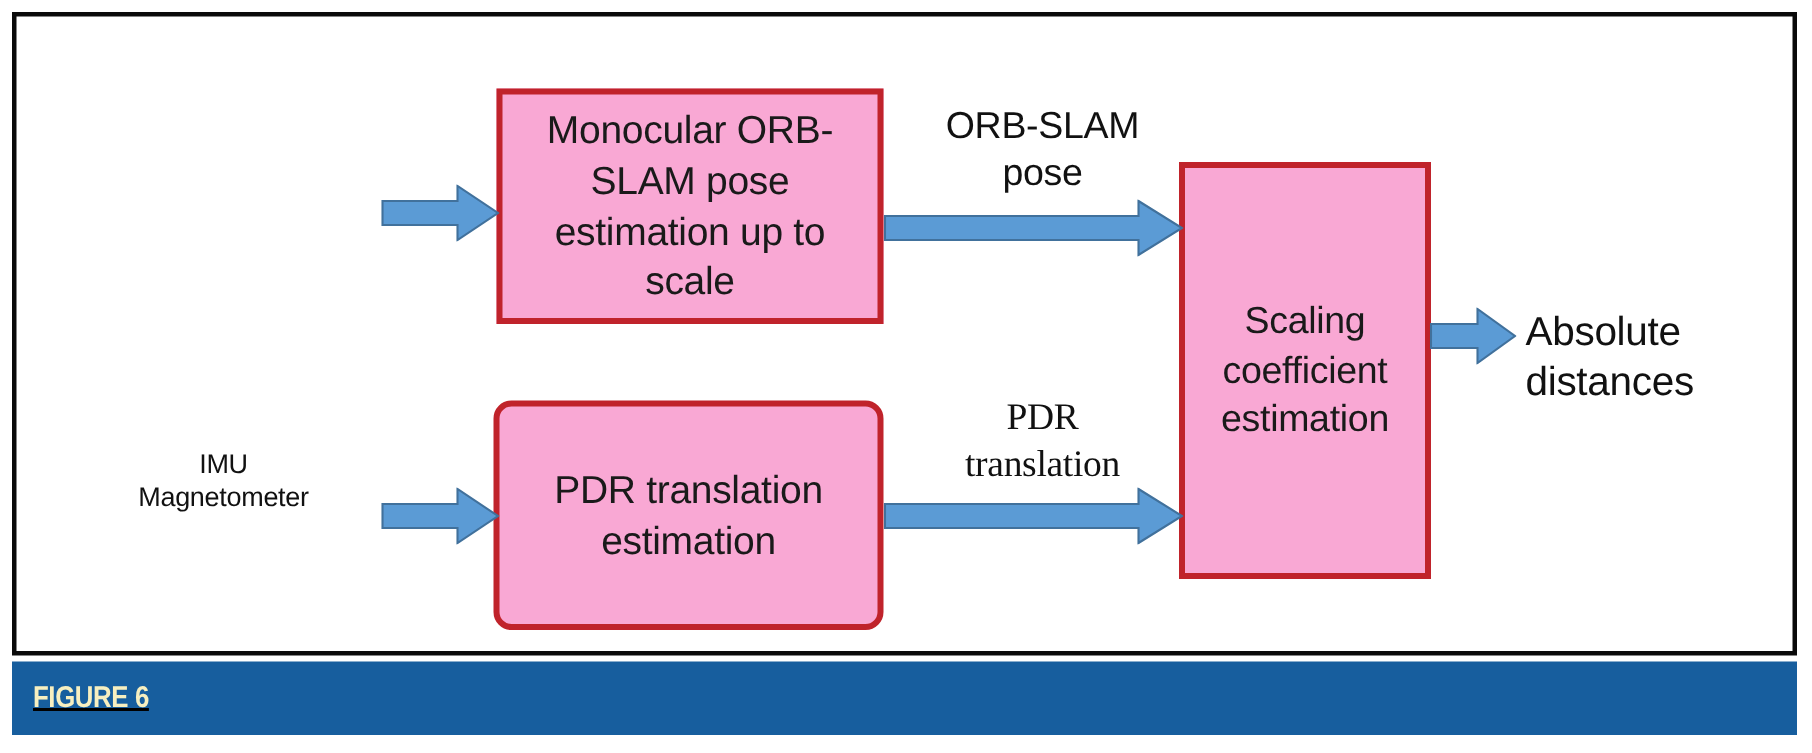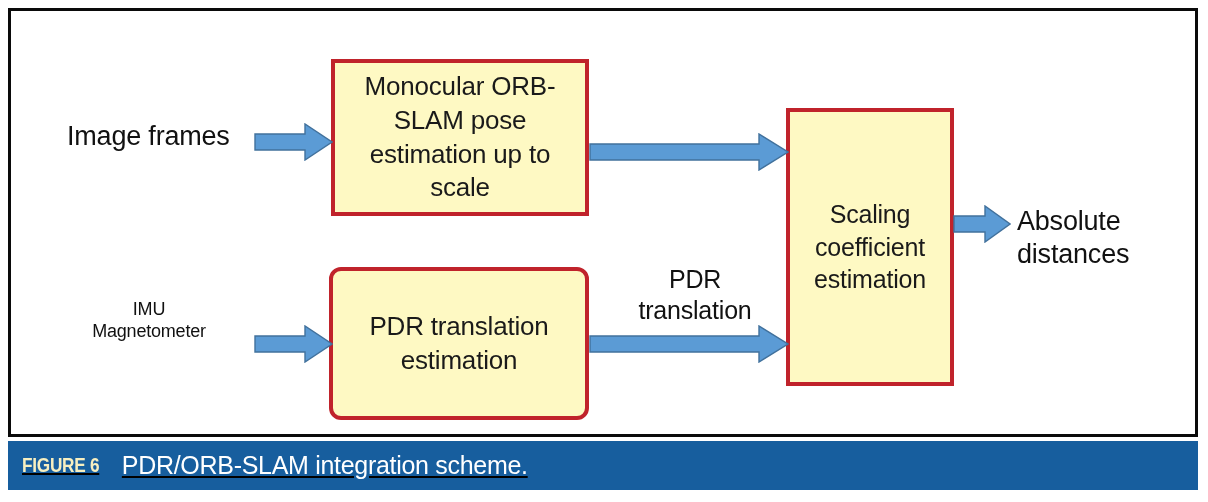--- a/index.html
+++ b/index.html
@@ -26,21 +26,21 @@
     height: 429px;
     box-sizing: border-box;
     border: 3px solid #0a0a0a;
     background: #ffffff;
   }
   
   .proc-box {
     position: absolute;
     box-sizing: border-box;
     border: 4px solid #c0232b;
-    background: #fef9c3;
+    background: #f9a8d4;
     display: flex;
     align-items: center;
     justify-content: center;
     text-align: center;
     color: #1a1a1a;
   }
   .proc-box .box-label {
     display: block;
     padding: 0 10px;
     line-height: 1.30;
@@ -96,20 +96,21 @@
     width: 160px;
     font-size: 25px;
     text-align: center;
   }
   #label-pdr-translation {
     left: 601px;
     top: 253px;
     width: 166px;
     font-size: 25px;
     text-align: center;
+    font-family: Liberation Serif, serif;
   }
   #label-absolute-distances {
     left: 1006px;
     top: 194px;
     width: 180px;
     font-size: 27px;
     text-align: left;
   }
   
   .block-arrow {
@@ -152,37 +153,38 @@
     white-space: nowrap;
   }
 </style>
 </head>
 <body>
 
 <div id="figure-root">
 
   <div id="diagram-frame">
 
-    <div class="plain-label" id="label-image-frames">Image frames</div>
 
     <div class="plain-label" id="label-imu">IMU
 Magnetometer</div>
 
     <div class="proc-box" id="box-orbslam">
       <span class="box-label">Monocular ORB-SLAM pose estimation up to scale</span>
     </div>
 
     <div class="proc-box" id="box-pdr">
       <span class="box-label">PDR translation estimation</span>
     </div>
 
     <div class="proc-box" id="box-scaling">
       <span class="box-label">Scaling coefficient estimation</span>
     </div>
 
+    <div class="plain-label" id="label-orbslam-pose">ORB-SLAM
+pose</div>
 
     <div class="plain-label" id="label-pdr-translation">PDR
 translation</div>
 
     <div class="plain-label" id="label-absolute-distances">Absolute
 distances</div>
 
     <div class="block-arrow" id="arrow-image-to-orb">
       <svg width="79" height="38" viewBox="0 0 79 38">
         <polygon points="1,11 51,11 51,1 78,19 51,37 51,27 1,27" fill="#5b9bd5" stroke="#41719c" stroke-width="1.4"></polygon>
@@ -210,16 +212,15 @@
     <div class="block-arrow" id="arrow-scaling-out">
       <svg width="58" height="38" viewBox="0 0 58 38">
         <polygon points="1,11 32,11 32,1 57,19 32,37 32,27 1,27" fill="#5b9bd5" stroke="#41719c" stroke-width="1.4"></polygon>
       </svg>
     </div>
 
   </div>
 
   <div id="caption-bar">
     <span id="caption-figure-number">FIGURE 6</span>
-    <span id="caption-text">PDR/ORB-SLAM integration scheme.</span>
   </div>
 
 </div>
 
 </body></html>

